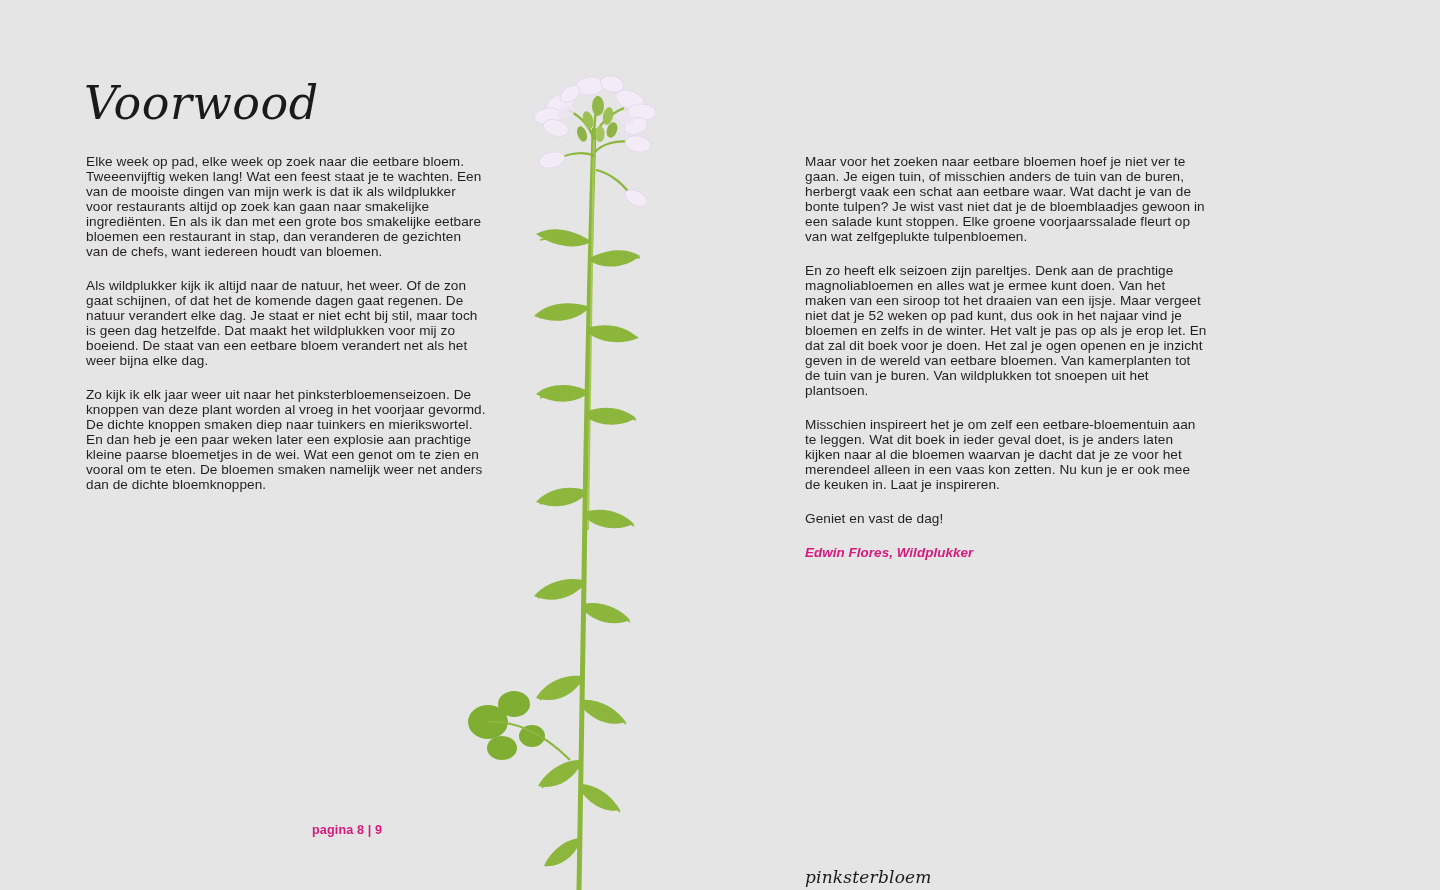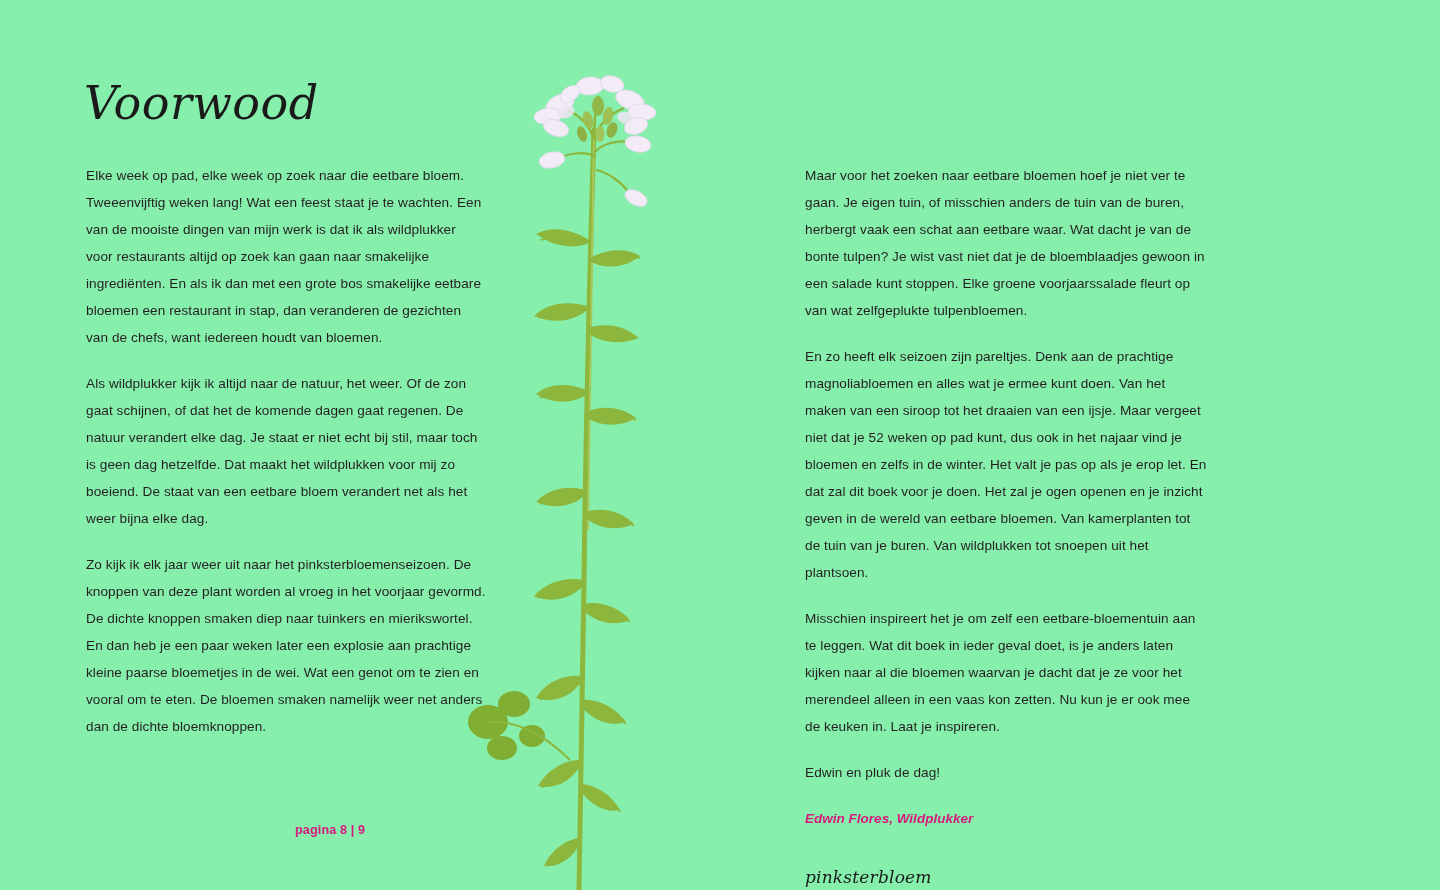--- a/index.html
+++ b/index.html
@@ -12,43 +12,43 @@
     height: 890px;
     position: relative;
     overflow: hidden;
     font-family: "Liberation Sans", sans-serif;
     color: #231f20;
   }
 
   .page {
     position: absolute;
     inset: 0;
-    background: #86efac;
+    background: #e5e5e5;
   }
 
   
   .title {
     position: absolute;
     left: 84px;
     top: 80px;
     font-family: "DejaVu Serif", serif;
     font-style: italic;
     font-size: 46px;
     line-height: 1;
     letter-spacing: 0.5px;
     color: #1a1a1a;
     white-space: nowrap;
   }
 
   
   .col {
     position: absolute;
-    top: 162px;
+    top: 154px;
     font-size: 13.6px;
-    line-height: 27px;
+    line-height: 15px;
     color: #231f20;
     letter-spacing: 0.005em;
   }
   .col-left {
     left: 86px;
     width: 400px;
   }
   .col-right {
     left: 805px;
     width: 404px;
@@ -63,21 +63,21 @@
   .signature {
     font-style: italic;
     color: #d6197d;
     font-size: 13.4px;
     font-weight: bold;
   }
 
   
   .folio {
     position: absolute;
-    left: 295px;
+    left: 312px;
     top: 823px;
     font-size: 12.6px;
     font-weight: bold;
     color: #d6197d;
     letter-spacing: 0.01em;
   }
   .brand {
     position: absolute;
     left: 805px;
     top: 867px;
@@ -108,21 +108,21 @@
   <div class="col col-left">
     <p>Elke week op pad, elke week op zoek naar die eetbare bloem. Tweeenvijftig weken lang! Wat een feest staat je te wachten. Een van de mooiste dingen van mijn werk is dat ik als wildplukker voor restaurants altijd op zoek kan gaan naar smakelijke ingrediënten. En als ik dan met een grote bos smakelijke eetbare bloemen een restaurant in stap, dan veranderen de gezichten van de chefs, want iedereen houdt van bloemen.</p>
     <p>Als wildplukker kijk ik altijd naar de natuur, het weer. Of de zon gaat schijnen, of dat het de komende dagen gaat regenen. De natuur verandert elke dag. Je staat er niet echt bij stil, maar toch is geen dag hetzelfde. Dat maakt het wildplukken voor mij zo boeiend. De staat van een eetbare bloem verandert net als het weer bijna elke dag.</p>
     <p>Zo kijk ik elk jaar weer uit naar het pinksterbloemenseizoen. De knoppen van deze plant worden al vroeg in het voorjaar gevormd. De dichte knoppen smaken diep naar tuinkers en mierikswortel. En dan heb je een paar weken later een explosie aan prachtige kleine paarse bloemetjes in de wei. Wat een genot om te zien en vooral om te eten. De bloemen smaken namelijk weer net anders dan de dichte bloemknoppen.</p>
   </div>
 
   <div class="col col-right">
     <p>Maar voor het zoeken naar eetbare bloemen hoef je niet ver te gaan. Je eigen tuin, of misschien anders de tuin van de buren, herbergt vaak een schat aan eetbare waar. Wat dacht je van de bonte tulpen? Je wist vast niet dat je de bloemblaadjes gewoon in een salade kunt stoppen. Elke groene voorjaarssalade fleurt op van wat zelfgeplukte tulpenbloemen.</p>
     <p>En zo heeft elk seizoen zijn pareltjes. Denk aan de prachtige magnoliabloemen en alles wat je ermee kunt doen. Van het maken van een siroop tot het draaien van een ijsje. Maar vergeet niet dat je 52 weken op pad kunt, dus ook in het najaar vind je bloemen en zelfs in de winter. Het valt je pas op als je erop let. En dat zal dit boek voor je doen. Het zal je ogen openen en je inzicht geven in de wereld van eetbare bloemen. Van kamerplanten tot de tuin van je buren. Van wildplukken tot snoepen uit het plantsoen.</p>
     <p>Misschien inspireert het je om zelf een eetbare-bloementuin aan te leggen. Wat dit boek in ieder geval doet, is je anders laten kijken naar al die bloemen waarvan je dacht dat je ze voor het merendeel alleen in een vaas kon zetten. Nu kun je er ook mee de keuken in. Laat je inspireren.</p>
-    <p>Edwin en pluk de dag!</p>
+    <p>Geniet en vast de dag!</p>
     <p class="signature">Edwin Flores, Wildplukker</p>
   </div>
 
   <svg class="plant" viewBox="0 0 330 830" xmlns="http://www.w3.org/2000/svg">
 
     <path d="M154 70 C150 200, 146 360, 144 520 C142 660, 140 760, 139 830" stroke="#8cb63c" stroke-width="5" fill="none" stroke-linecap="round"></path>
     <path d="M154 70 C152 180, 150 320, 148 470" stroke="#a8c85c" stroke-width="2" fill="none"></path>
 
     <path d="M154 80 C150 66, 140 56, 128 50" stroke="#8cb63c" stroke-width="2.4" fill="none"></path>
     <path d="M154 80 C158 64, 170 54, 184 48" stroke="#8cb63c" stroke-width="2.4" fill="none"></path>

